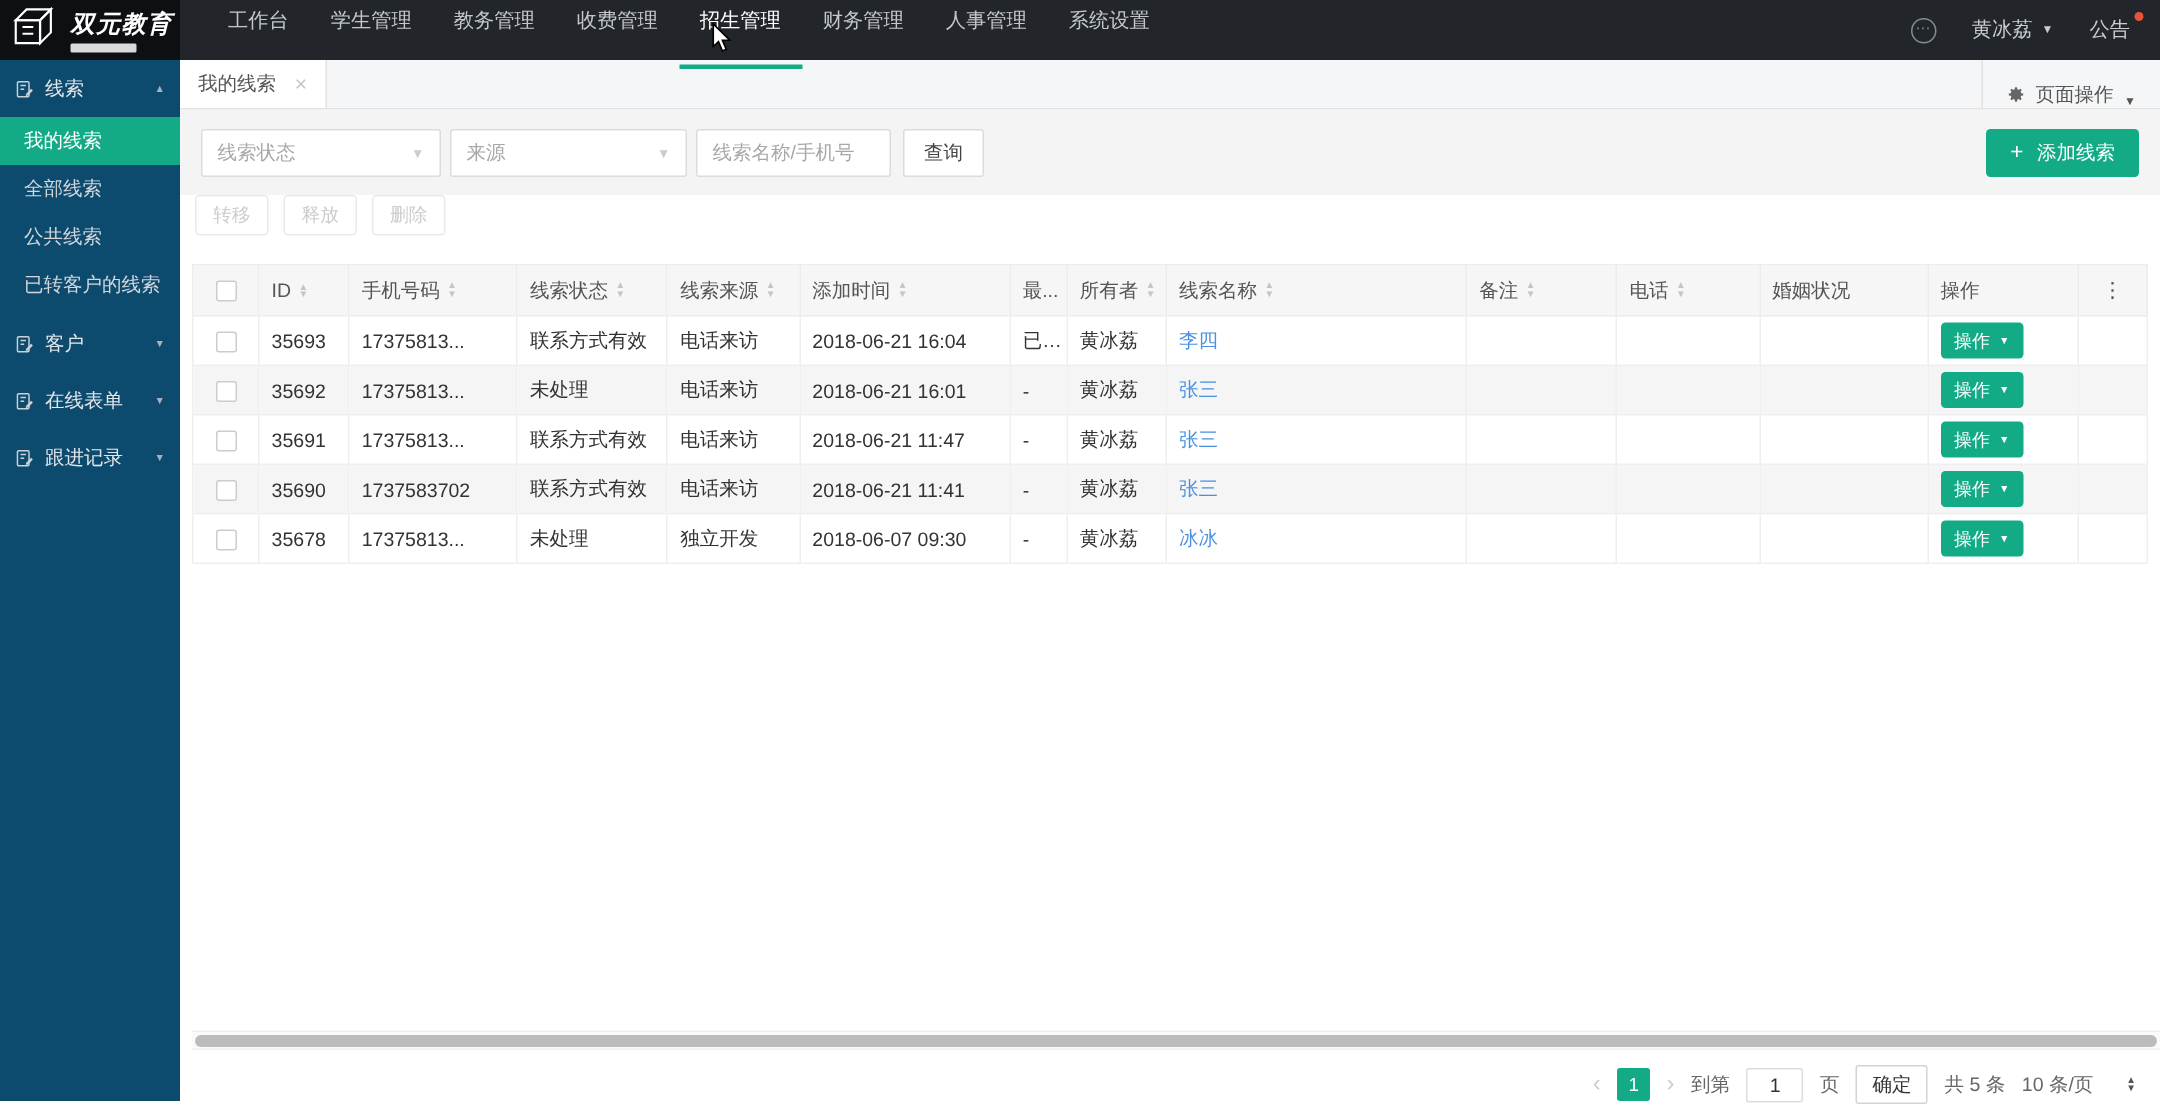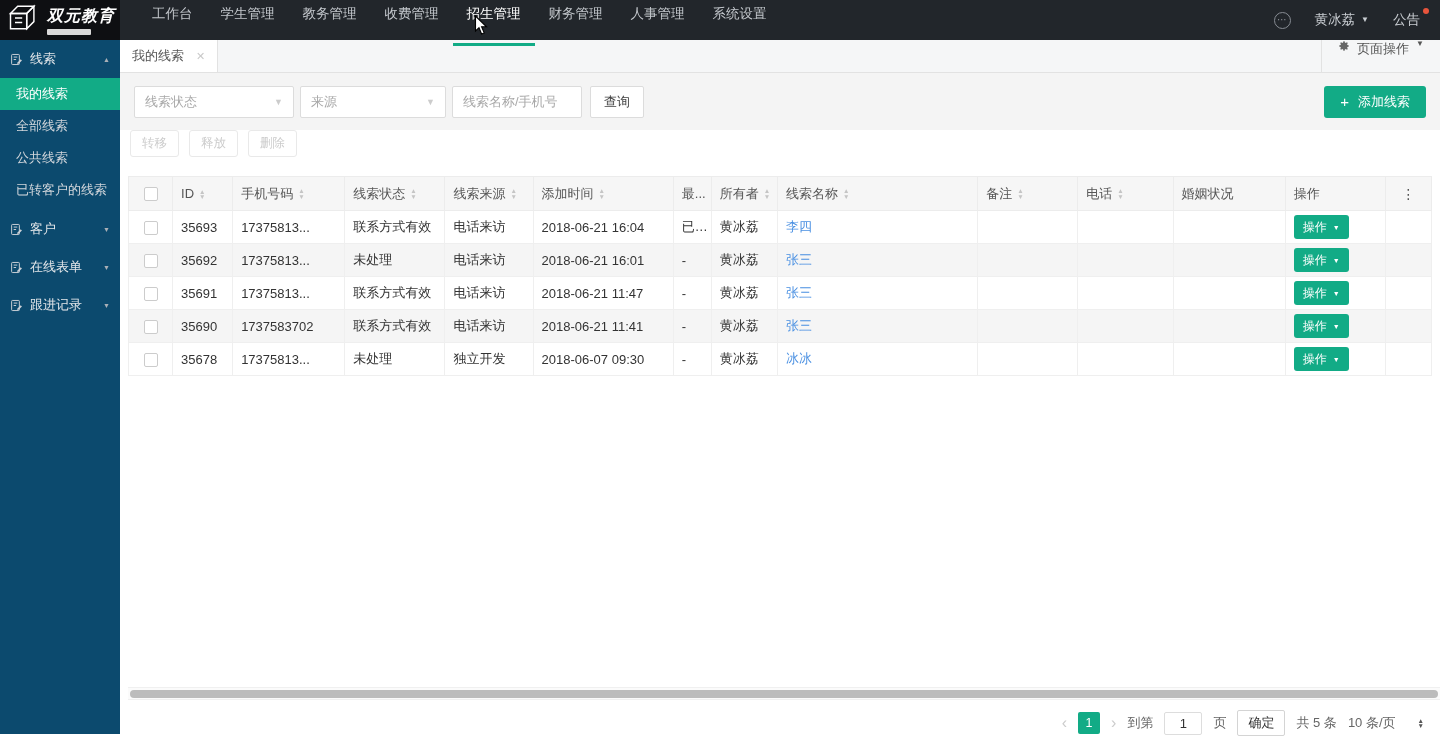--- a/index.html
+++ b/index.html
@@ -47,28 +47,28 @@
   .side-sub{margin-bottom:4px;}
 
   
   .main{position:absolute;left:120px;top:40px;right:0;bottom:0;background:#fff;
         display:flex;flex-direction:column;}
   .tabbar{height:33px;background:#f5f6f7;border-bottom:1px solid #e2e2e2;display:flex;
         align-items:stretch;flex:none;}
   .tab{background:#fff;border-right:1px solid #e2e2e2;display:flex;align-items:center;
         gap:12px;padding:0 12px;font-size:13px;color:#555;cursor:pointer;}
   .tab-close{color:#c9c9c9;font-size:11px;cursor:pointer;}
-  .page-actions{margin-left:auto;border-left:1px solid #e2e2e2;display:flex;align-items:flex-start;
+  .page-actions{margin-left:auto;border-left:1px solid #e2e2e2;display:flex;align-items:flex-end;
         gap:7px;padding:0 16px;font-size:13px;color:#555;cursor:pointer;}
 
   .filterbar{height:57px;background:#f4f4f4;display:flex;align-items:center;gap:6px;
         padding:0 14px;flex:none;}
   .fake-select{width:160px;height:32px;background:#fff;border:1px solid #dcdcdc;border-radius:2px;
         display:flex;align-items:center;padding:0 10px;font-size:13px;color:#a8a8a8;cursor:pointer;}
-  .fake-select.src{width:146px;}
+  .fake-select.src{width:158px;}
   .sel-caret{margin-left:auto;color:#ccc;font-size:9px;}
   .search-input{width:130px;height:32px;border:1px solid #dcdcdc;border-radius:2px;
         padding:0 10px;font-size:13px;color:#333;outline:none;}
   .search-input::placeholder{color:#a8a8a8;}
   .btn-query{height:32px;min-width:54px;background:#fff;border:1px solid #dcdcdc;border-radius:2px;
         font-size:13px;color:#444;cursor:pointer;margin-left:2px;}
   .btn-add{margin-left:auto;height:32px;padding:0 16px;background:var(--accent);color:#fff;
         border:none;border-radius:3px;font-size:13px;display:flex;align-items:center;gap:9px;
         cursor:pointer;}
   .plus-glyph{font-size:15px;line-height:1;}

